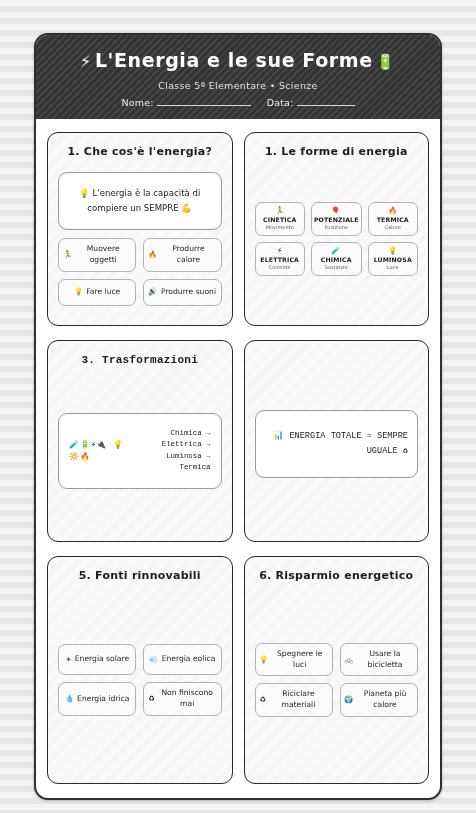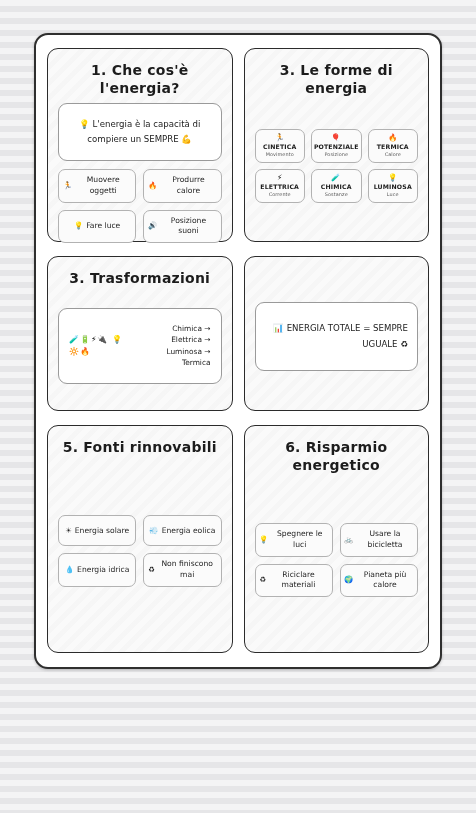--- a/index.html
+++ b/index.html
@@ -109,25 +109,25 @@
       rgba(0,0,0,0.016) 0px,
       rgba(0,0,0,0.016) 5px,
       rgba(0,0,0,0.000) 5px,
       rgba(0,0,0,0.000) 11px
     );
     padding: 12px 10px 12px;
     display: flex;
     flex-direction: column;
   }
   .card.h-a { height: 194px; }
-  .card.h-b { height: 155px; }
+  .card.h-b { height: 202px; font-family: Liberation Mono, monospace; }
   .card.h-c { height: 228px; }
 
   .card-title {
-    font-size: 14px;
+    font-size: 11px;
     font-weight: bold;
     color: #1c1c1c;
     text-align: center;
     letter-spacing: 0.25px;
     line-height: 1.3;
   }
 
   .card-inner {
     flex: 1 1 auto;
     display: flex;
@@ -230,20 +230,29 @@
     line-height: 1.55;
     color: #222;
     text-align: right;
   }
 </style>
 </head>
 <body>
 
 <div class="sheet">
 
+  <div class="header">
+    <div class="title">
+      <span class="bolt">⚡</span><span>L'Energia e le sue Forme</span><span class="batt">🔋</span>
+    </div>
+    <div class="subtitle">Classe 5ª Elementare • Scienze</div>
+    <div class="fields">
+      <span>Nome:</span><span class="rule long"></span><span class="gap"></span><span>Data:</span><span class="rule short"></span>
+    </div>
+  </div>
 
   <div class="sheet-body">
 
     <div class="row">
 
       <div class="card h-a">
         <div class="card-title">1. Che cos'è l'energia?</div>
         <div class="card-inner">
           <div class="callout">
             <span class="emo">💡</span>
@@ -259,28 +268,28 @@
             <div class="opt tall">
               <span class="emo">🔥</span>
               <span>Produrre calore</span>
             </div>
             <div class="opt">
               <span class="emo">💡</span>
               <span>Fare luce</span>
             </div>
             <div class="opt">
               <span class="emo">🔊</span>
-              <span>Posizione suoni</span>
+              <span>Produrre suoni</span>
             </div>
           </div>
         </div>
       </div>
 
       <div class="card h-a">
-        <div class="card-title">3. Le forme di energia</div>
+        <div class="card-title">1. Le forme di energia</div>
         <div class="card-inner center-only">
           <div class="forms-grid">
             <div class="form-tile">
               <span class="ficon">🏃</span>
               <span class="fname">CINETICA</span>
               <span class="fsub">Movimento</span>
             </div>
             <div class="form-tile">
               <span class="ficon">🎈</span>
               <span class="fname">POTENZIALE</span>

